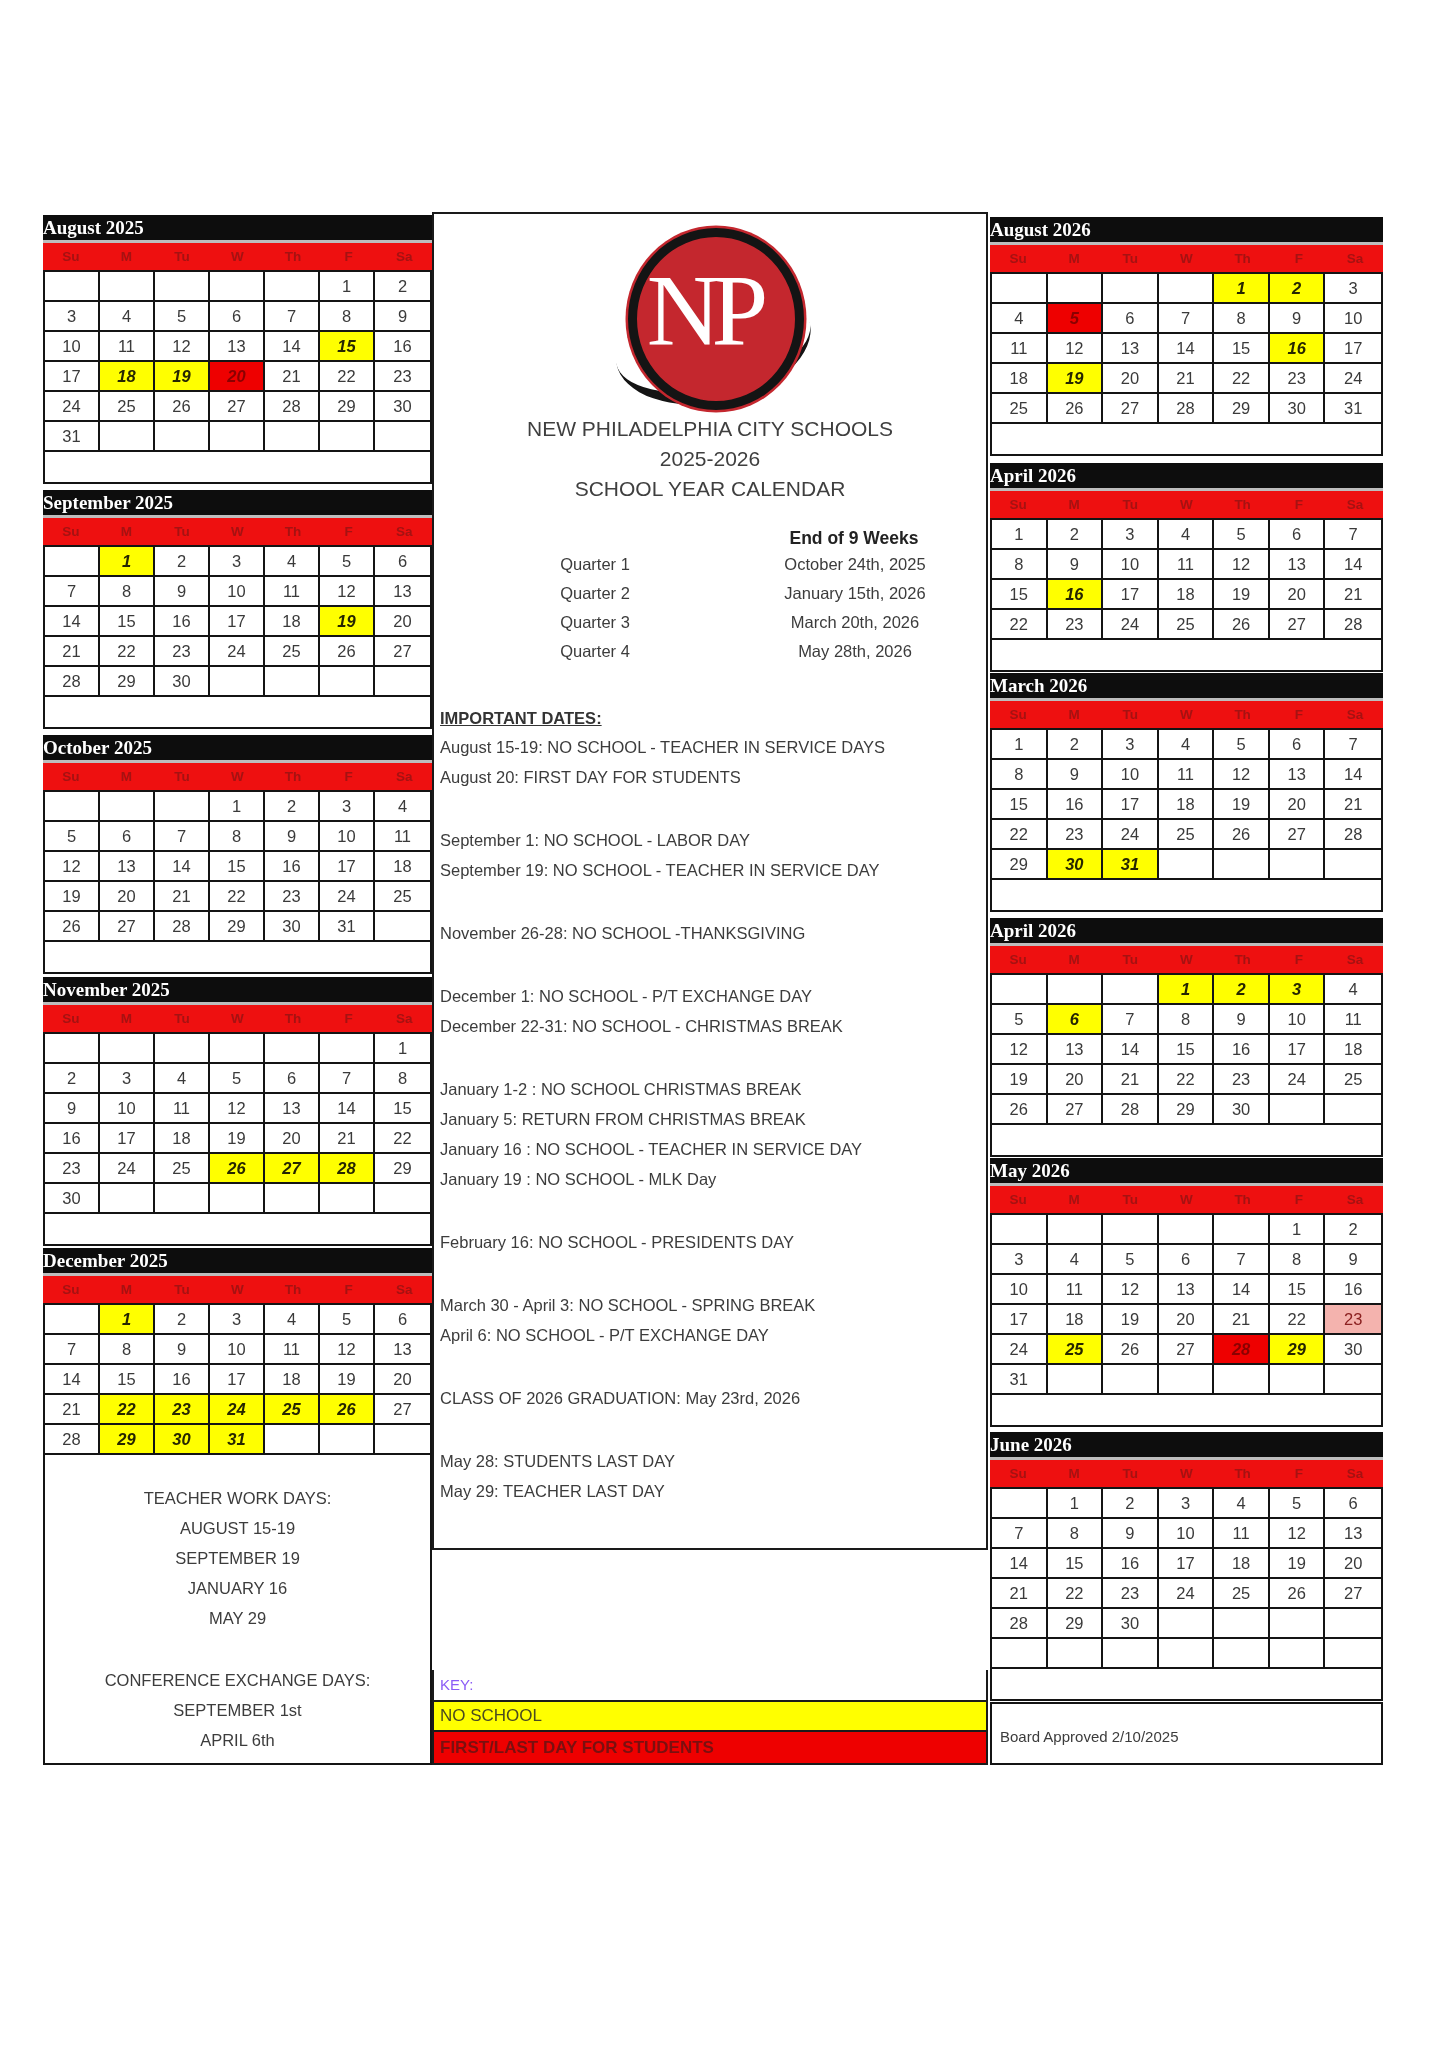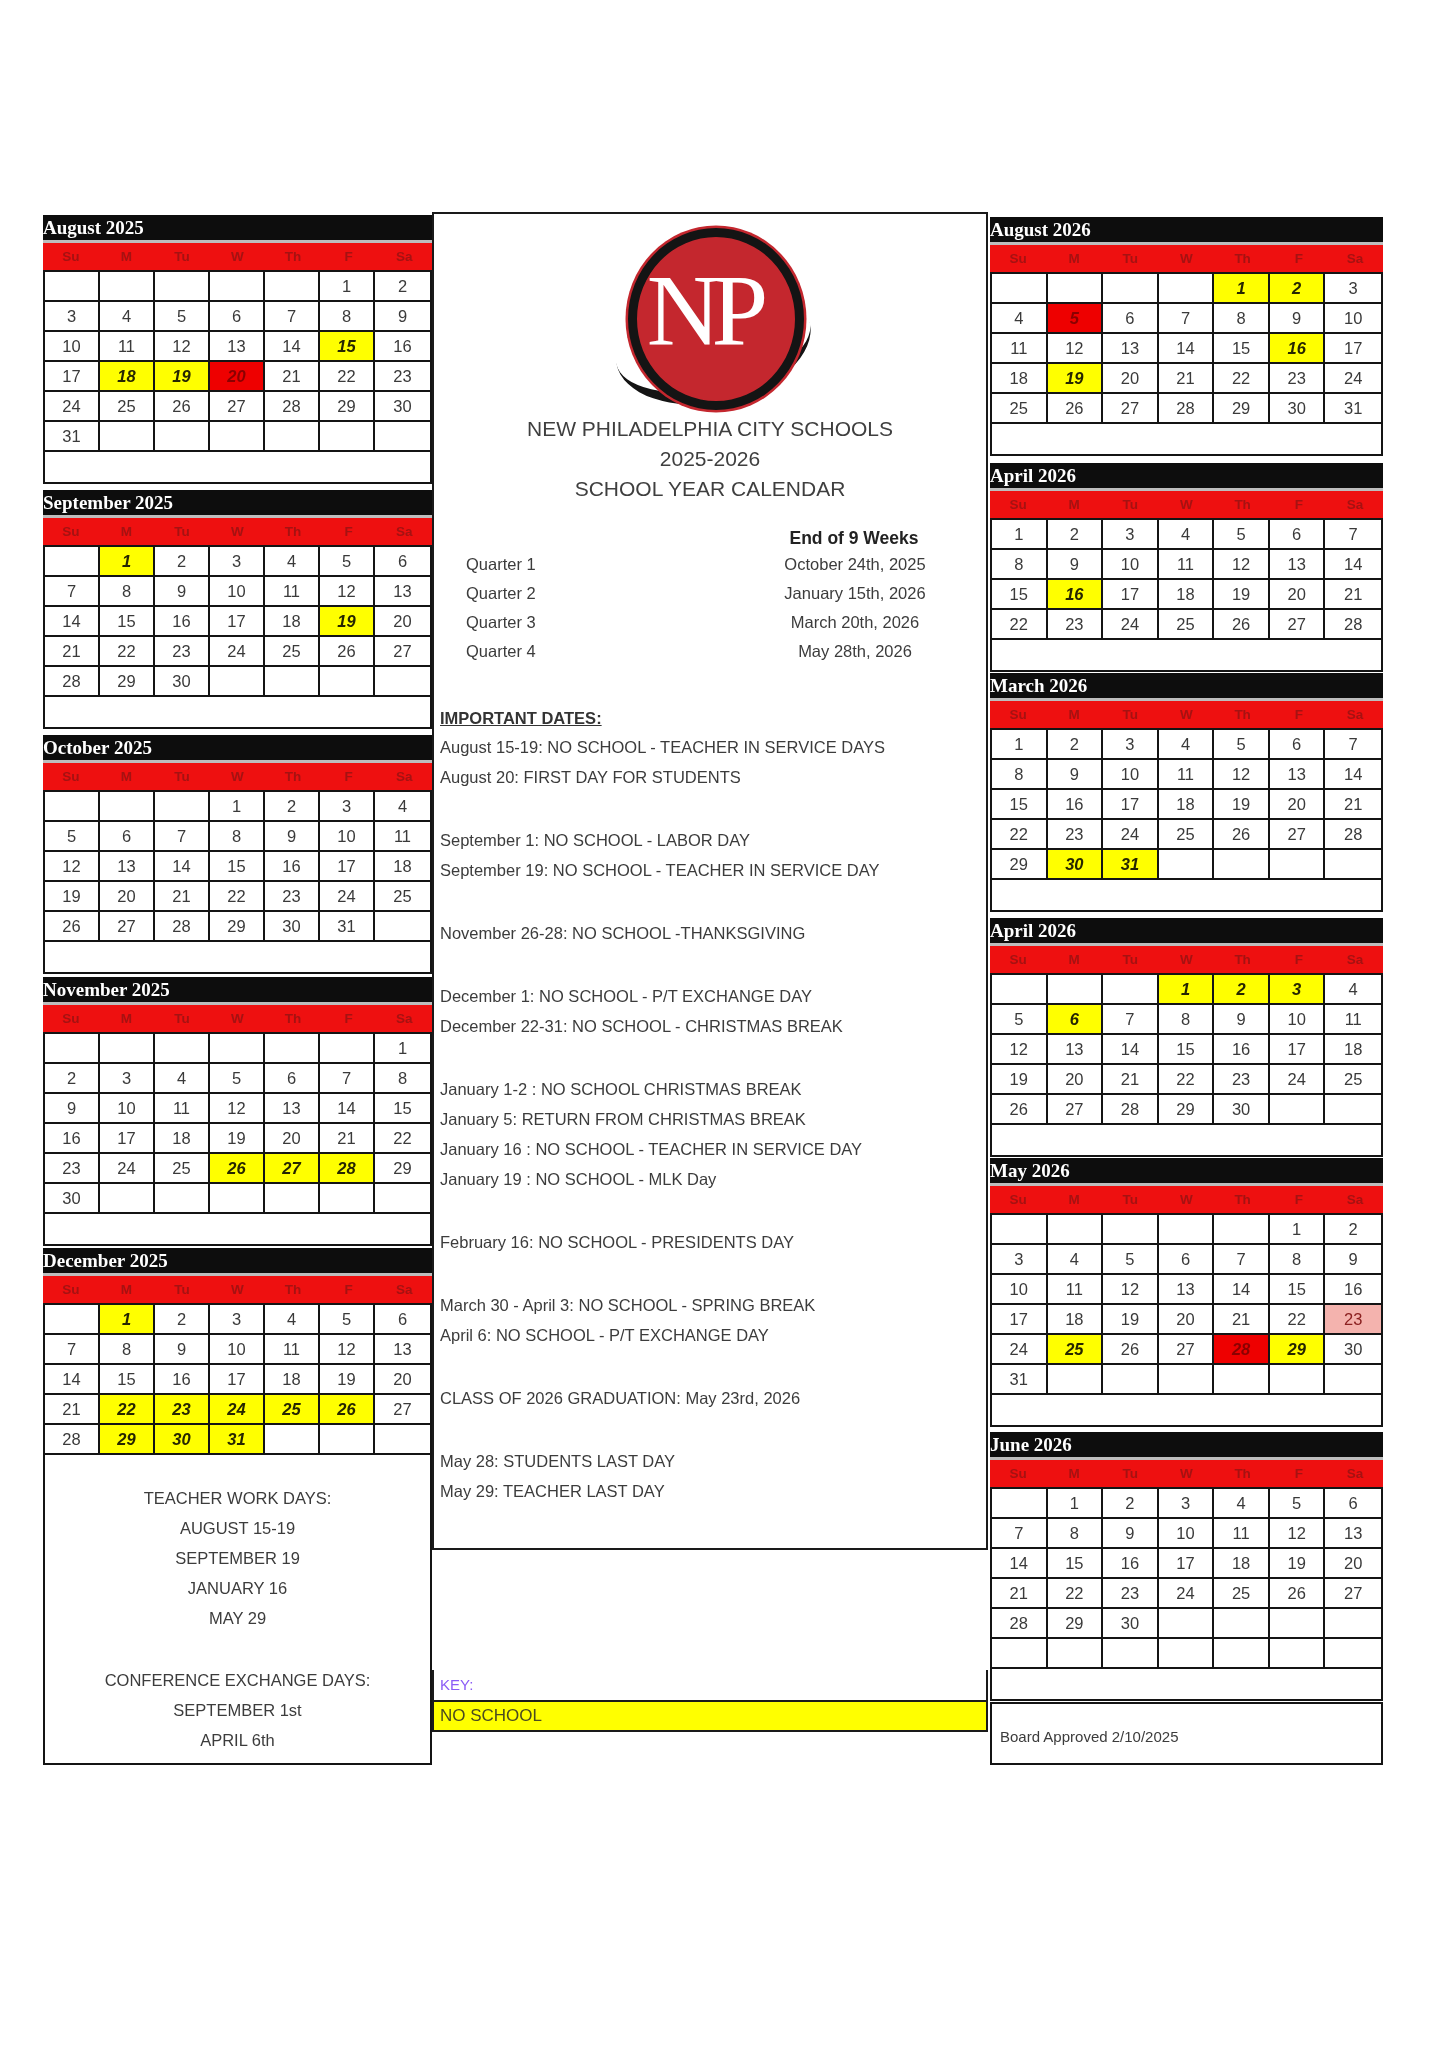--- a/index.html
+++ b/index.html
@@ -49,21 +49,21 @@
   .logo-np{position:absolute;left:6px;top:8px;width:158px;text-align:center;
            font-family:"Liberation Serif",serif;font-size:102px;line-height:150px;color:#ffffff;
            letter-spacing:-9px;text-indent:-8px;}
   .logo-swoosh{position:absolute;left:-8px;bottom:4px;width:198px;height:118px;border-radius:50%;
                border-bottom:13px solid #141414;transform:rotate(-12deg);box-sizing:border-box;}
   .school-titles{margin-top:8px;text-align:center;}
   .school-titles div{line-height:30px;font-size:21px;color:#3f3f3f;}
   .nine-weeks-title{margin:22px 0 0 290px;width:260px;text-align:center;
                     font-weight:bold;font-size:17.5px;color:#222;height:24px;line-height:24px;}
   .q-row{display:flex;height:29px;line-height:29px;font-size:16.5px;color:#3c3c3c;}
-  .q-label{width:290px;padding-left:32px;box-sizing:border-box;}
+  .q-label{width:290px;padding-left:32px;box-sizing:border-box;text-align:center;}
   .q-date{flex:1;text-align:center;}
   .important{margin:38px 0 0 0;padding-left:6px;}
   .important-title{font-size:16.5px;font-weight:600;text-decoration:underline;color:#333;
                    height:28px;line-height:28px;}
   .id-line{height:30px;line-height:30px;font-size:16.5px;color:#3c3c3c;white-space:nowrap;}
   .id-gap{height:33px;}
 
   .quote-box{position:absolute;left:432px;top:1550px;width:556px;height:120px;border:2px solid #1a1a1a;
              border-top-width:3px;box-sizing:border-box;text-align:center;padding-top:2px;}
   .quote-box .qline{line-height:32px;font-size:17.5px;color:#3c3c3c;}
@@ -422,20 +422,21 @@
           <div class="id-gap"></div>
           <div class="id-line">May 28: STUDENTS LAST DAY</div>
           <div class="id-line">May 29: TEACHER LAST DAY</div>
         </div>
     </div>
   </div>
 
 
   <div class="key-row key-label">KEY:</div>
   <div class="key-row key-yellow">NO SCHOOL</div>
+  <div class="key-row key-red">FIRST/LAST DAY FOR STUDENTS</div>
 
   <div class="cal-col col-right">
     <section class="month" id="m-jan">
         <div class="month-title">August 2026</div>
         <div class="weekday-row">
           <div class="wd">Su</div>
           <div class="wd">M</div>
           <div class="wd">Tu</div>
           <div class="wd">W</div>
           <div class="wd">Th</div>

